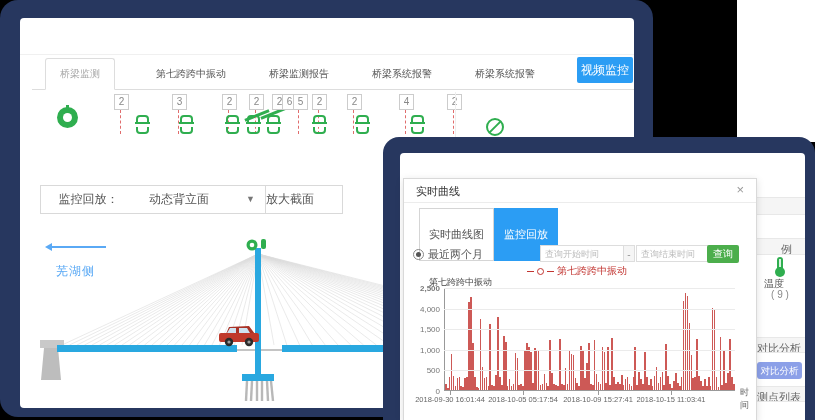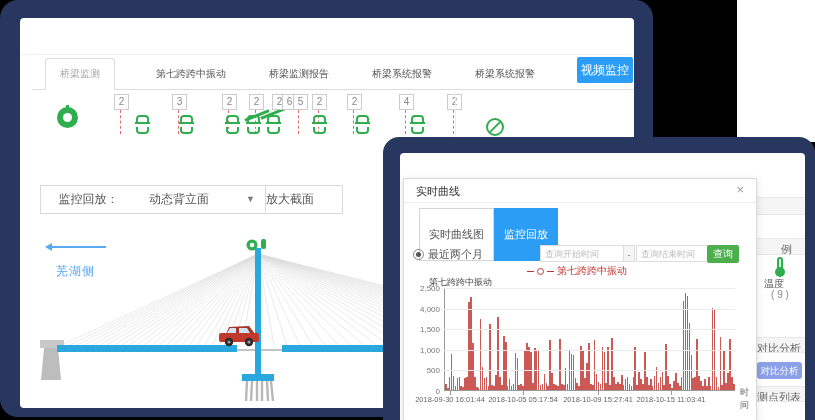--- a/index.html
+++ b/index.html
@@ -459,21 +459,21 @@
             <div class="bar" style="left: 274.533px; height: 53.04px;"></div>
             <div class="bar" style="left: 276.467px; height: 4.896px;"></div>
             <div class="bar" style="left: 278.4px; height: 38.76px;"></div>
             <div class="bar" style="left: 280.333px; height: 7.344px;"></div>
             <div class="bar" style="left: 282.267px; height: 17.136px;"></div>
             <div class="bar" style="left: 284.2px; height: 51px;"></div>
             <div class="bar" style="left: 286.133px; height: 12.648px;"></div>
             <div class="bar" style="left: 288.067px; height: 6.12px;"></div>
           </div>
         <div class="xname">时间</div>
-      <div class="ytick" style="top: 105px;">2,500</div>
+      <div class="ytick" style="top: 105px; font-weight: bold;">2,500</div>
           <div class="gline" style="top: 109px;"></div>
           <div class="ytick" style="top: 125.6px;">4,000</div>
           <div class="gline" style="top: 129.6px;"></div>
           <div class="ytick" style="top: 146.2px;">1,500</div>
           <div class="gline" style="top: 150.2px;"></div>
           <div class="ytick" style="top: 166.8px;">1,000</div>
           <div class="gline" style="top: 170.8px;"></div>
           <div class="ytick" style="top: 187.4px;">500</div>
           <div class="gline" style="top: 191.4px;"></div>
           <div class="ytick" style="top: 208px;">0</div>

